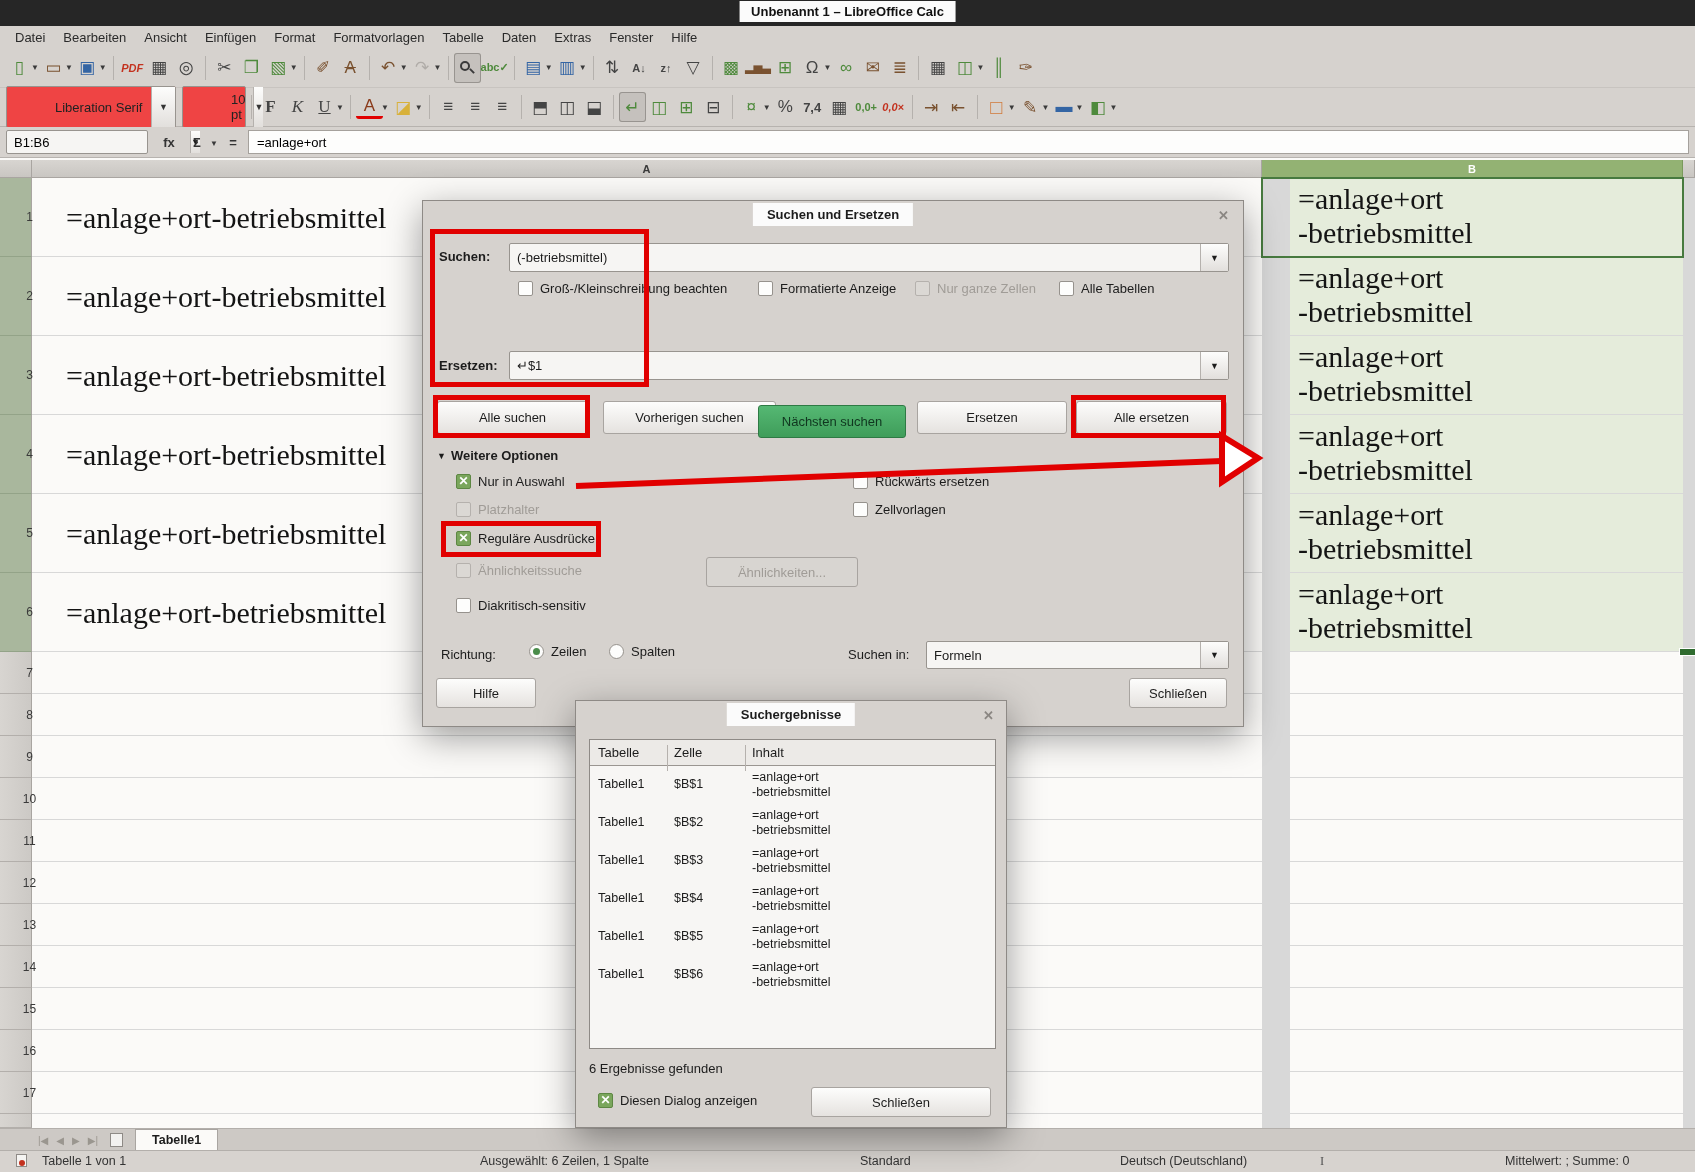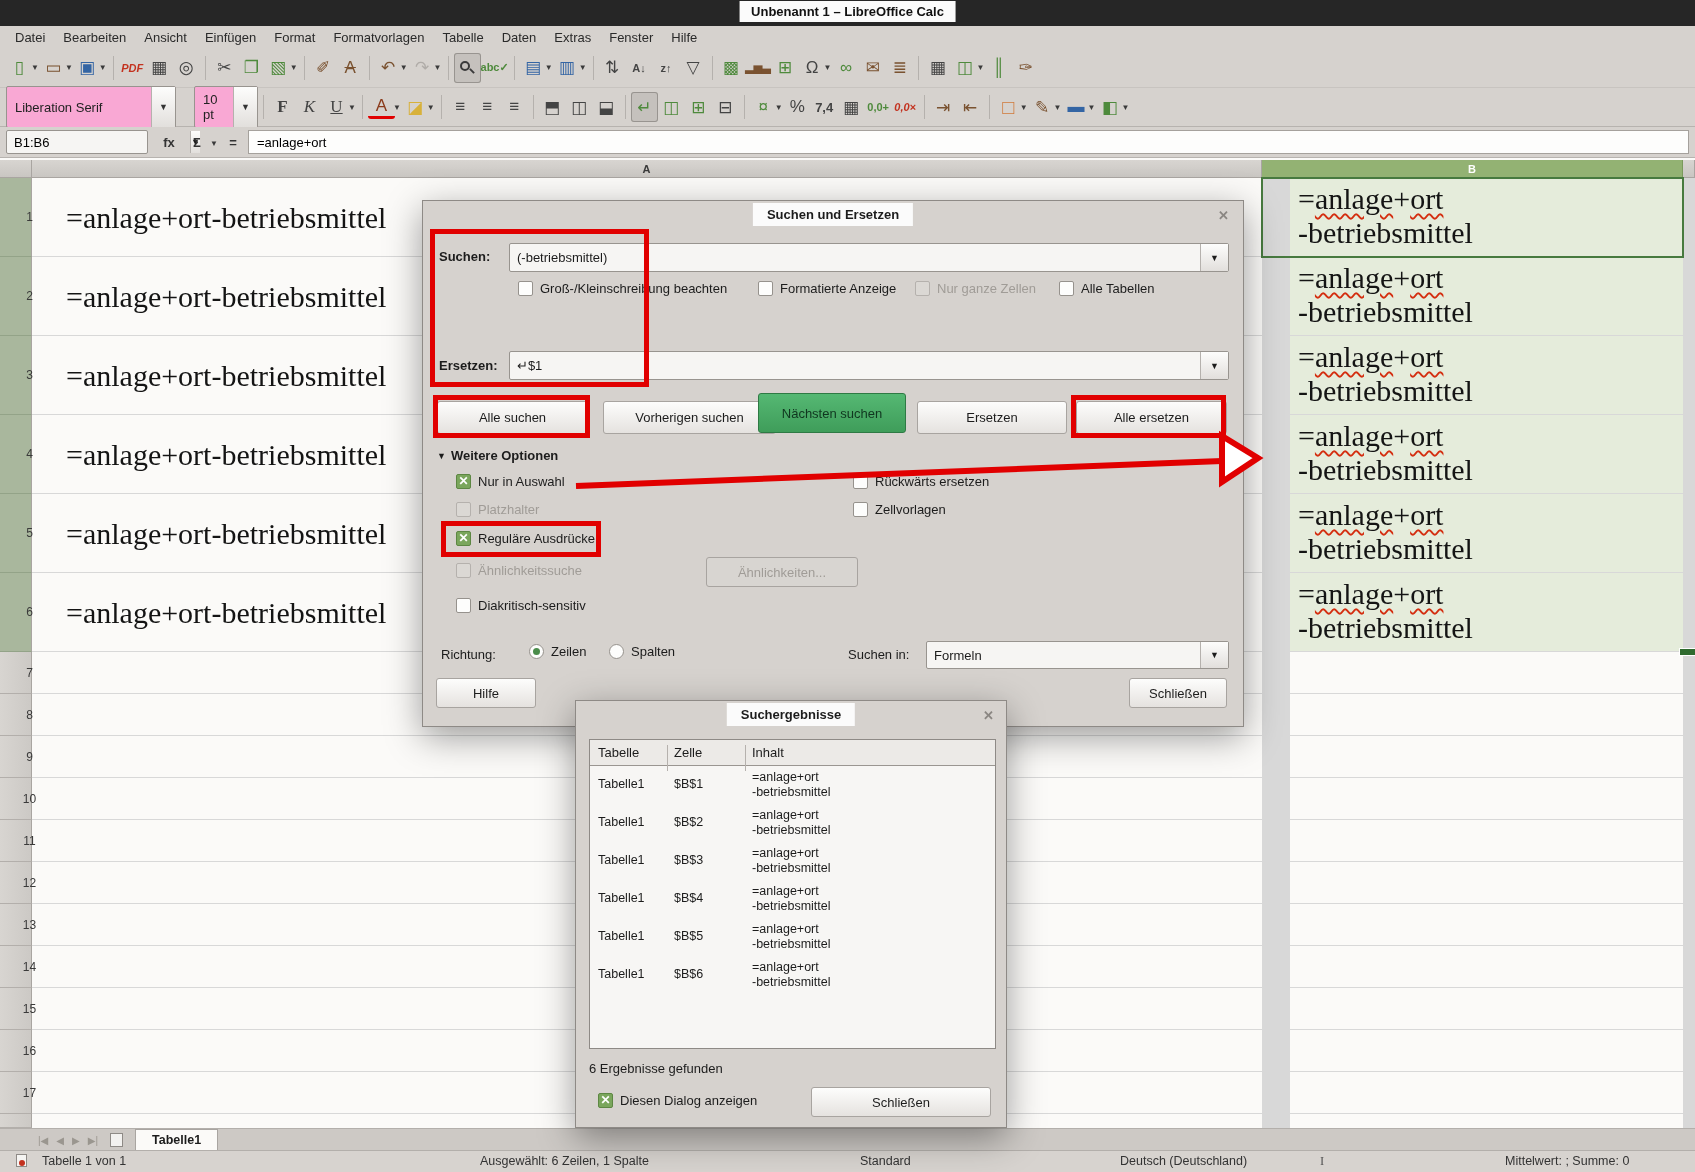--- a/index.html
+++ b/index.html
@@ -18,21 +18,21 @@
   
   .toolbar { left:0; width:1695px; background:#d6d2ce; display:flex; align-items:center; padding-left:6px; z-index:5; }
   #toolbar1 { top:48px; height:40px; border-bottom:1px solid #c8c4c0; }
   #toolbar2 { top:88px; height:39px; border-bottom:1px solid #b7b3af; }
   .tico { display:inline-flex; align-items:center; justify-content:center; min-width:27px; height:30px; font-size:17px; color:#7a5230; border-radius:3px; }
   .tico.green { color:#4e8a3c; } .tico.blue { color:#3465a4; } .tico.red { color:#c3321f;font-style:italic; }
   .tico.dark { color:#444; } .tico.small { font-size:11px; font-weight:bold; }
   .tico.pressed { background:#c5c1bd; box-shadow:inset 0 0 0 1px #989490; }
   .drop { font-size:8px; color:#3a3a3a; margin:0 1px 0 -2px; align-self:center; }
   .sep { width:1px; height:24px; background:#b5b1ad; margin:0 5px; }
-  .combo { background:#f9a8d4; border:1px solid #98948f; border-radius:2px; height:42px; display:flex; align-items:center; }
+  .combo { background:#ef4444; border:1px solid #98948f; border-radius:2px; height:42px; display:flex; align-items:center;padding-left:40px; }
   .combo .val { padding:0 8px; font-size:13px; color:#222; flex:1; }
   .combo .cbtn { width:24px; height:100%; border-left:1px solid #b5b1ad; display:flex; align-items:center; justify-content:center; font-size:9px; color:#333; background:linear-gradient(#fdfdfc,#e2dfdc); }
   .mag { position:relative; width:14px; height:14px; }
   .mag .lens { position:absolute; left:0; top:0; width:10px; height:10px; border:2px solid #3a3a3a; border-radius:50%; }
   .mag .stem { position:absolute; left:9px; top:9px; width:6px; height:2px; background:#3a3a3a; transform:rotate(45deg); }
 
   
   #formulabar { left:0; top:127px; width:1695px; height:31px; background:#d6d2ce; border-bottom:1px solid #b7b3af; z-index:5; }
   #namebox { position:absolute; left:6px; top:3px; width:142px; height:24px; background:#f6f5f3; border:1px solid #98948f; border-radius:2px; display:flex; }
   #namebox input { flex:1; border:0; background:transparent; font:13px "Liberation Sans",sans-serif; padding-left:7px; outline:none; }
@@ -45,21 +45,21 @@
   .colhead { position:absolute; top:2px; height:18px; font-size:11px; font-weight:bold; text-align:center; line-height:18px; color:#3a3a3a;
              background:linear-gradient(#d8d5d1,#c9c6c2); border-right:1px solid #a9a5a1; border-bottom:1px solid #a9a5a1; }
   .colhead.sel { background:#93b273; color:#fff; border-right:1px solid #7a9a5c; }
   #corner { position:absolute; left:0; top:2px; width:32px; height:18px; background:linear-gradient(#d8d5d1,#c9c6c2); border-right:1px solid #a9a5a1; border-bottom:1px solid #a9a5a1; }
   .rowhead { position:absolute; left:0; width:32px; background:linear-gradient(to right,#d8d5d1,#ccc9c5); border-right:1px solid #a9a5a1; border-bottom:1px solid #b3afab;
              font-size:12px; color:#3a3a3a; display:flex; align-items:center; justify-content:center; }
   .rowhead.sel { background:#a9b79d; border-bottom:1px solid #93a388; }
   .gridlines { position:absolute; pointer-events:none; }
   .vline { position:absolute; width:1px; background:#d8d8d8; }
   .celltext { position:absolute; font-family:"Liberation Serif", serif; font-size:30px; color:#141414; white-space:nowrap; }
-  .sq { text-decoration:underline; text-decoration-style:wavy; text-decoration-color:#d42e10; text-decoration-thickness:1.5px; text-underline-offset:4px;text-align:center; }
+  .sq { text-decoration-style:wavy; text-decoration-color:#d42e10; text-decoration-thickness:1.5px; text-underline-offset:4px;text-align:center; }
   #bsel { position:absolute; left:1262px; top:178px; width:421px; height:474px; background:#e5ecdb; }
   #b1border { position:absolute; left:1261px; top:177px; width:423px; height:81px; border:2px solid #477a3f; }
   #fillhandle { position:absolute; left:1679px; top:648px; width:8px; height:8px; background:#2f6b2f; border:1px solid #fff; }
 
   
   .dialog { position:absolute; background:#d6d2ce; border:1px solid #8e8a86; box-shadow:0 10px 34px rgba(0,0,0,.38); }
   .dtitle { position:absolute; left:50%; top:2px; transform:translateX(-50%); background:#fbfbfb; font-weight:bold; font-size:13px; padding:4px 14px; white-space:nowrap; }
   .dclose { position:absolute; top:7px; font-size:13px; color:#8a8682; font-weight:bold; }
   .lbl { position:absolute; font-size:13px; color:#1c1c1c; font-weight:bold; }
   .txt { position:absolute; font-size:13px; color:#1c1c1c; }
@@ -181,21 +181,21 @@
     <span class="drop">▼</span>
   <span class="tico green">║</span>
   <span class="tico">✑</span>
 </div>
 
 <div class="abs toolbar" id="toolbar2">
   <span class="combo" style="width:170px">
     <span class="val">Liberation Serif</span>
     <span class="cbtn">▼</span>
   </span>
-  <span class="combo" style="width:64px; margin-left:18px">
+  <span class="combo" style="width:64px; margin-left:6px">
     <span class="val">10 pt</span>
     <span class="cbtn">▼</span>
   </span>
   <span class="sep"></span>
   <span class="tico dark" style="font-weight:bold;font-family:'Liberation Serif',serif">F</span>
   <span class="tico dark" style="font-style:italic;font-family:'Liberation Serif',serif">K</span>
   <span class="tico dark" style="text-decoration:underline;font-family:'Liberation Serif',serif">U</span>
     <span class="drop">▼</span>
   <span class="sep"></span>
   <span class="tico" style="color:#8a3a1a;border-bottom:3px solid #e10000;height:24px">A</span>
@@ -326,21 +326,21 @@
     </div>
 
   <span class="lbl" style="left:16px;top:157px">Ersetzen:</span>
   <div class="field" style="left:86px;top:150px;width:720px;height:29px">
     <span class="val">↵$1</span>
     <span class="cbtn">▼</span>
   </div>
 
   <div class="btn" style="left:14px;top:200px;width:151px;height:33px">Alle suchen</div>
   <div class="btn" style="left:180px;top:200px;width:173px;height:33px">Vorherigen suchen</div>
-  <div class="btn green" style="left:335px;top:192px;width:148px;height:40px">Nächsten suchen</div>
+  <div class="btn green" style="left:335px;top:204px;width:148px;height:33px">Nächsten suchen</div>
   <div class="btn" style="left:494px;top:200px;width:150px;height:33px">Ersetzen</div>
   <div class="btn" style="left:653px;top:200px;width:151px;height:33px">Alle ersetzen</div>
 
   <div class="cbrow" style="left:14px;top:247px;font-weight:bold">
       <span style="font-size:9px;margin-right:5px">▼</span>
       <span>Weitere Optionen</span>
     </div>
 
   <div class="cbrow" style="left:33px;top:273px">
       <span class="cb on"></span>

